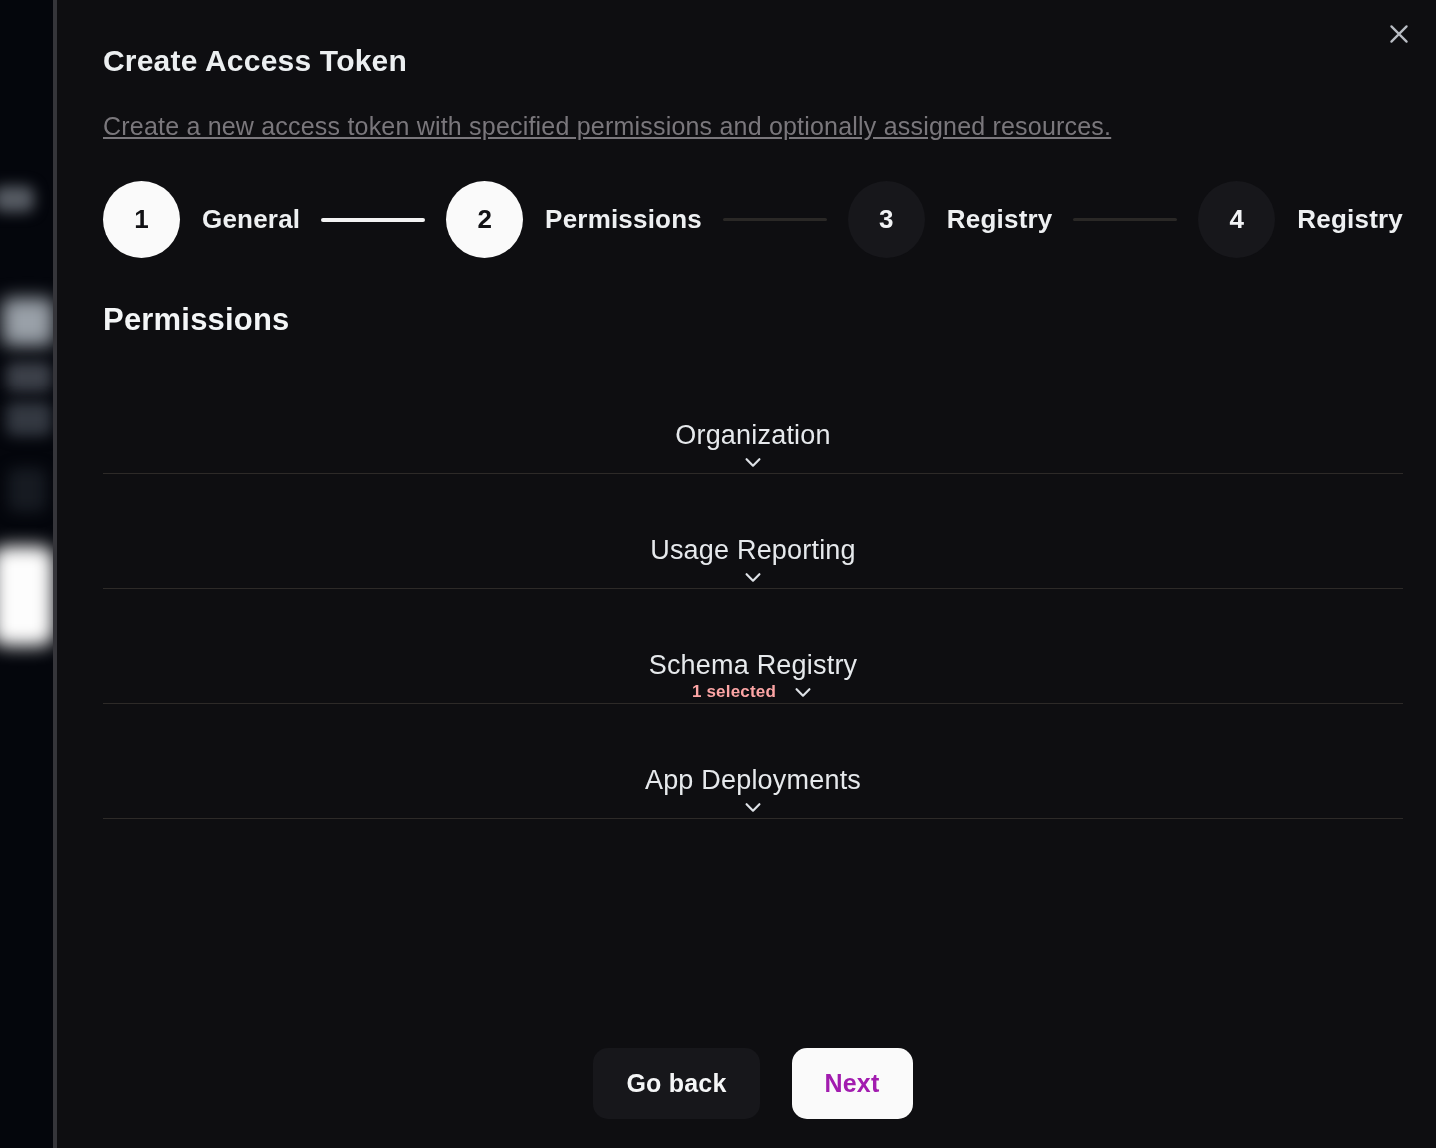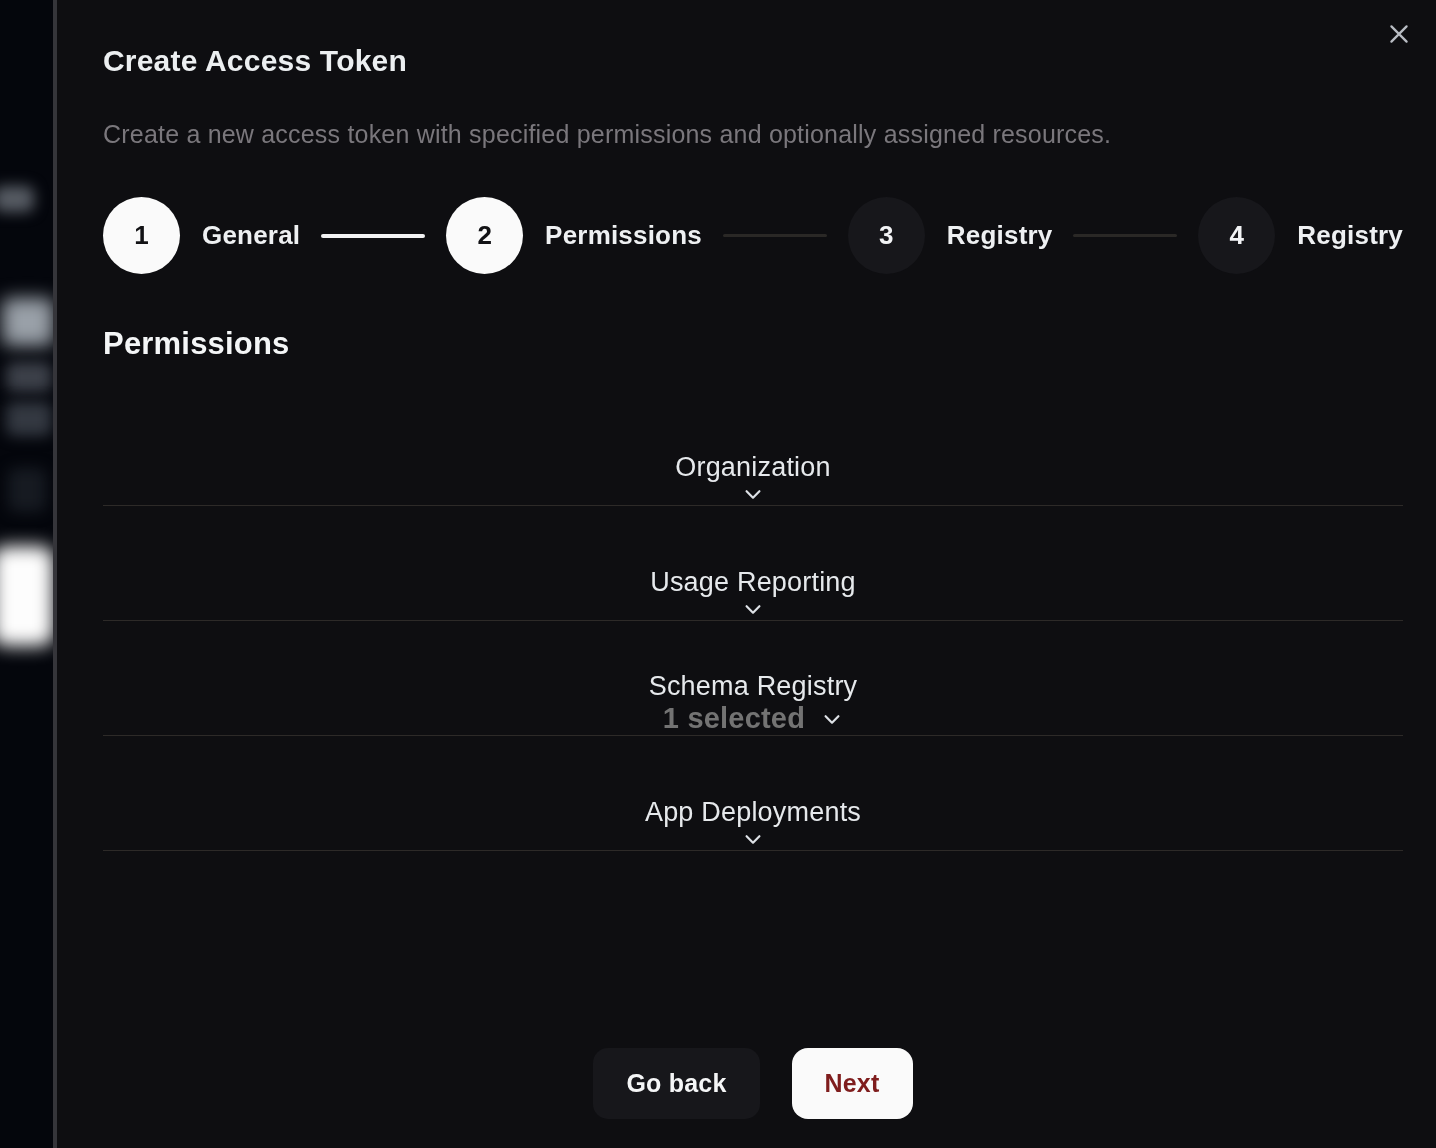--- a/index.html
+++ b/index.html
@@ -31,34 +31,34 @@
   .blob-text-4{left:6px;top:402px;width:46px;height:34px;background:#333841;}
   .blob-icon{left:8px;top:468px;width:38px;height:44px;background:#161a21;}
   .blob-white-card{left:-8px;top:546px;width:62px;height:100px;background:#fdfdfd;border-radius:14px;filter:blur(9px);}
 
   
   .modal{
     position:absolute;left:53px;top:0;width:1383px;height:1148px;
     background:var(--modal-bg);
     border-left:4px solid var(--edge);
     padding:42px 33px 29px 46px;
-    display:flex;flex-direction:column;gap:8px;
+    display:flex;flex-direction:column;
   }
   .close-btn{
     position:absolute;top:18px;right:20px;width:34px;height:34px;
     background:none;border:none;cursor:pointer;
     display:flex;align-items:center;justify-content:center;
   }
   .modal-title{
     font-size:30px;font-weight:700;color:var(--text-primary);
     letter-spacing:.2px;line-height:38px;
   }
   .modal-subtitle{
     margin-top:30px;font-size:25px;font-weight:400;color:var(--text-muted);
-    line-height:32px;letter-spacing:.2px;
+    line-height:32px;letter-spacing:.2px;text-decoration:underline;
   }
 
   
   .stepper{
     margin-top:39px;display:flex;align-items:center;width:100%;
   }
   .step{display:flex;align-items:center;background:none;border:none;cursor:pointer;flex:0 0 auto;padding:0;}
   .step-circle{
     width:77px;height:77px;border-radius:50%;
     display:flex;align-items:center;justify-content:center;
@@ -80,34 +80,34 @@
   }
 
   
   .accordion{margin-top:21px;}
   .acc-row{
     height:115px;display:flex;align-items:center;justify-content:flex-end;
     border-bottom:1px solid var(--divider);cursor:pointer;flex-direction:column;
   }
   .acc-label{font-size:27px;font-weight:500;color:var(--row-text);letter-spacing:.2px;}
   .acc-right{display:flex;align-items:center;gap:16px;}
-  .acc-selected{font-size:29px;font-weight:600;color:#737373;letter-spacing:.2px;}
+  .acc-selected{font-size:17px;font-weight:600;color:#fca5a5;letter-spacing:.2px;}
   .acc-selected:empty{display:none;}
   .chevron{display:flex;align-items:center;}
 
   
   .footer{margin-top:auto;display:flex;justify-content:center;align-items:center;gap:32px;}
   .btn{
     height:71px;border:none;border-radius:15px;cursor:pointer;
     font-family:"Liberation Sans", sans-serif;
     font-size:25px;font-weight:700;letter-spacing:.2px;
     padding:0 33px;display:flex;align-items:center;justify-content:center;
   }
   .btn-secondary{background:#17171b;color:#f5f6f7;}
-  .btn-primary{background:var(--white);color:#7f1d1d;border-radius:16px;}
+  .btn-primary{background:var(--white);color:#a21caf;}
 </style>
 </head>
 <body>
 
 <div class="backdrop">
   <div class="blob blob-text-1"></div>
   <div class="blob blob-text-2"></div>
   <div class="blob blob-text-3"></div>
   <div class="blob blob-text-4"></div>
   <div class="blob blob-icon"></div>

